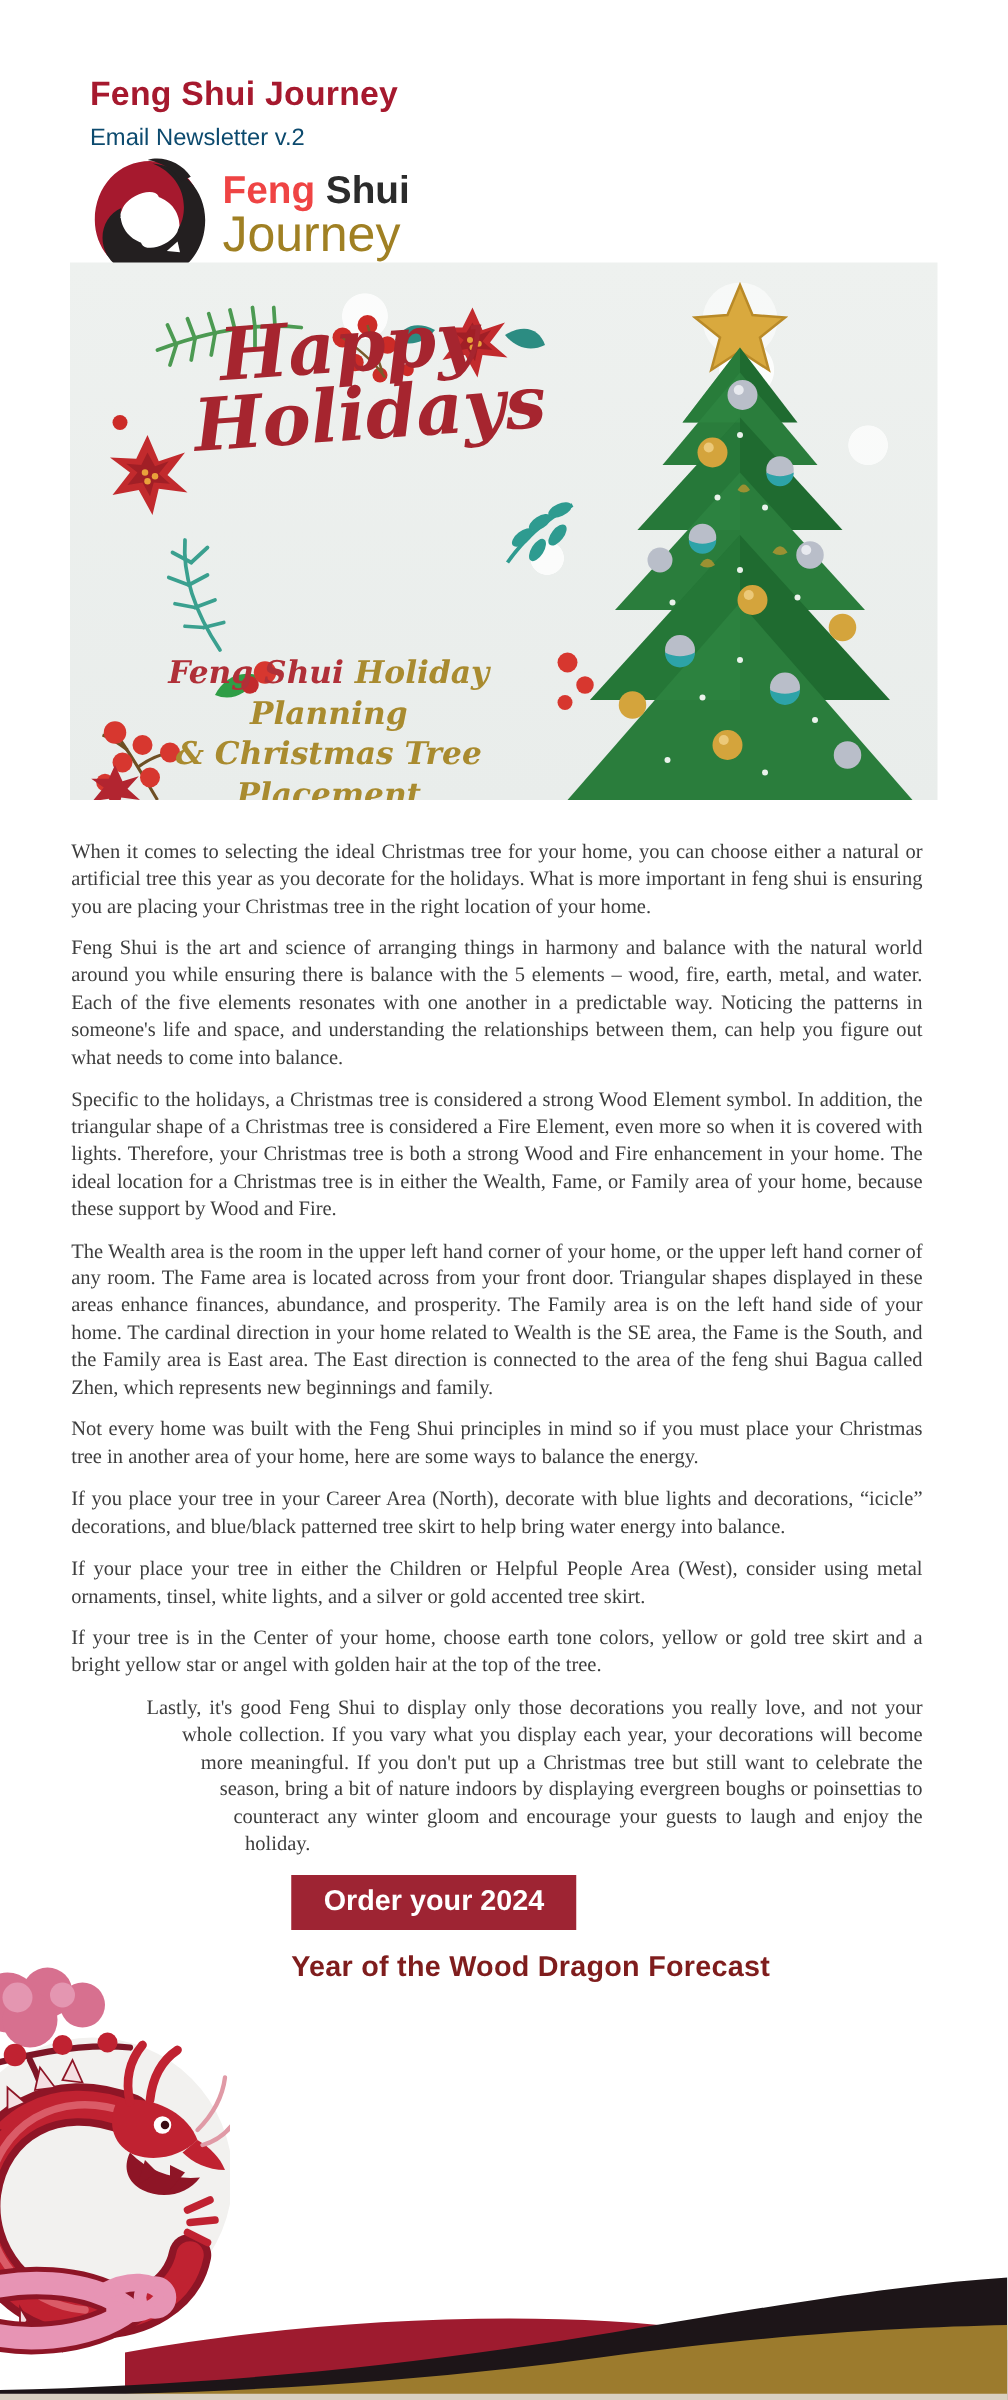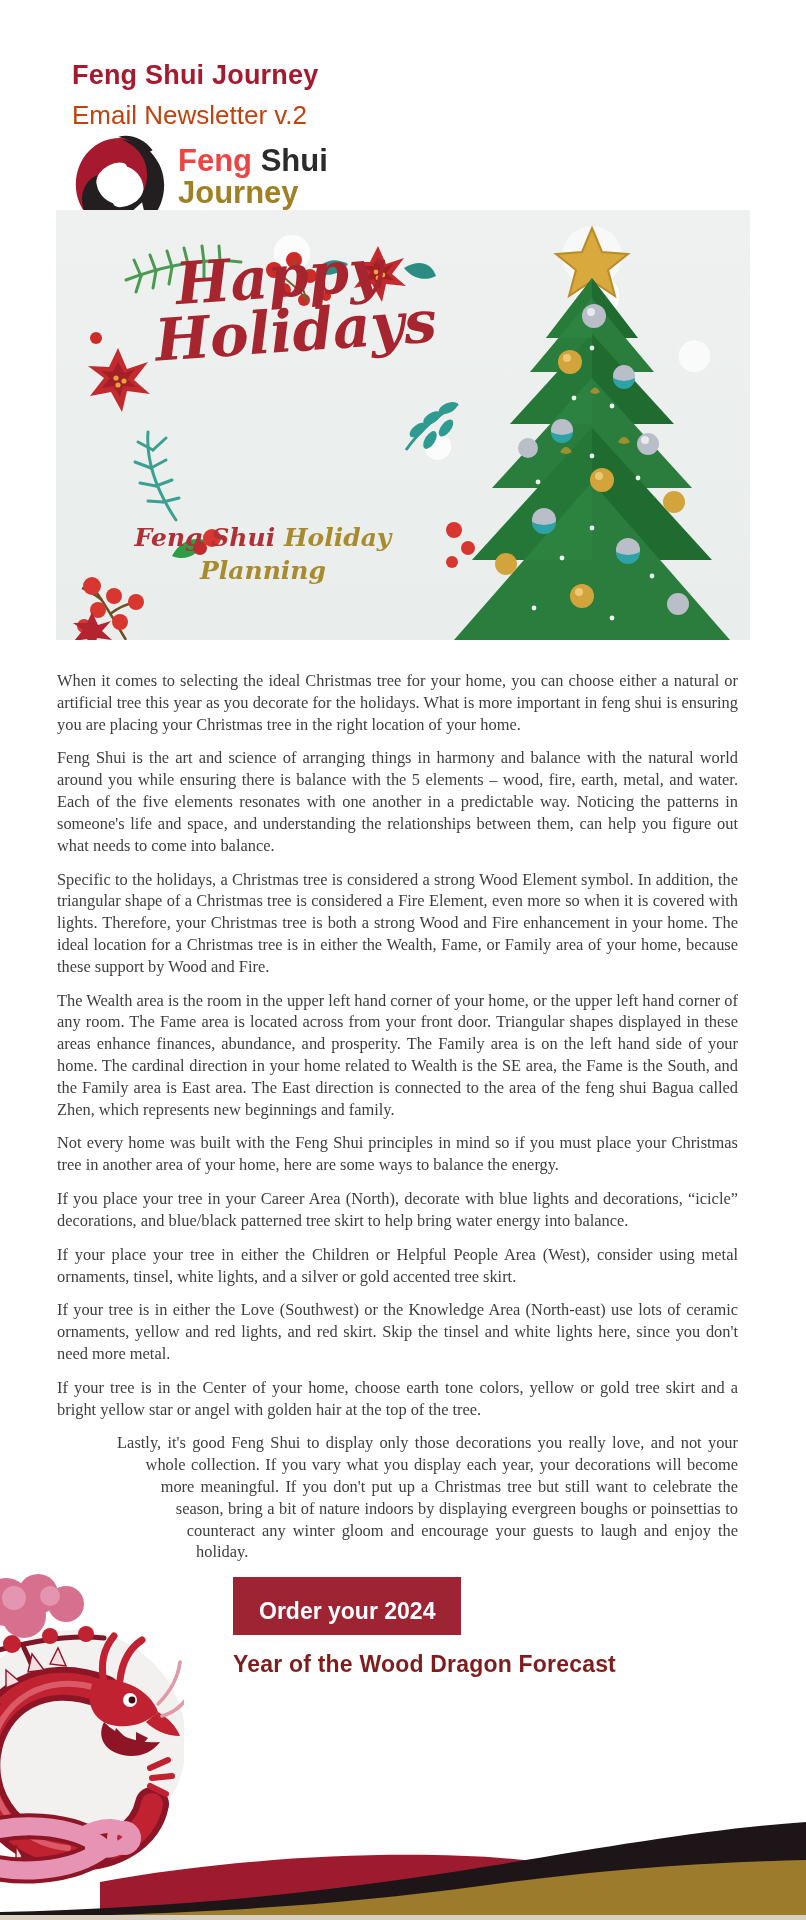--- a/index.html
+++ b/index.html
@@ -9,28 +9,28 @@
     font-family:"Liberation Sans", sans-serif;
     -webkit-font-smoothing:antialiased;
   }
   .page{width:806px;height:1920px;position:relative;overflow:hidden;}
 
   
   .header{display:flex;justify-content:space-between;align-items:flex-start;
     padding:42px 60px 0 72px;height:128px;flex-direction:column;}
   .masthead{padding-top:18px;}
   .masthead .title{color:#a6192e;font-weight:bold;font-size:27px;letter-spacing:.2px;}
-  .masthead .subtitle{color:#c2410c;font-size:26px;margin-top:9px;}
+  .masthead .subtitle{color:#0c4a6e;font-size:19px;margin-top:9px;}
   .logo{display:flex;align-items:flex-start;gap:10px;}
   .logo-mark{width:96px;height:104px;flex:0 0 auto;}
   .logo-word{padding-top:14px;line-height:1.02;}
   .logo-word .l1{font-size:31px;font-weight:bold;}
   .logo-word .l1 .red{color:#ef4444;}
   .logo-word .l1 .blk{color:#2b2b2b;}
-  .logo-word .l2{font-size:31px;font-weight:bold;color:#a08023;}
+  .logo-word .l2{font-size:40px;font-weight:normal;color:#a08023;}
   .logo-word .tag{font-size:9px;letter-spacing:3.4px;color:#8a7a55;margin-top:7px;font-weight:bold;}
 
   
   .hero{position:relative;width:694px;height:430px;margin:40px auto 0 56px;
     background:
       radial-gradient(circle 36px at 78% 20%, rgba(255,255,255,.85) 0 60%, rgba(255,255,255,0) 62%),
       radial-gradient(circle 26px at 92% 34%, rgba(255,255,255,.7) 0 60%, rgba(255,255,255,0) 62%),
       radial-gradient(circle 30px at 34% 10%, rgba(255,255,255,.8) 0 60%, rgba(255,255,255,0) 62%),
       radial-gradient(circle 22px at 55% 55%, rgba(255,255,255,.8) 0 60%, rgba(255,255,255,0) 62%),
       linear-gradient(180deg,#eef1ef 0%,#e9edeb 100%);
@@ -52,21 +52,21 @@
   .article{padding:30px 56px 0 57px;color:#3e3e3e;}
   .article p{margin:0 12px 12px 0;font-size:16.4px;line-height:1.33;text-align:justify;font-family:Liberation Serif, serif;}
   .closing{position:relative;}
   .dragon-float{float:left;width:196px;height:196px;
     shape-outside:polygon(0% 0%, 16% 0%, 45% 22%, 63% 48%, 74% 74%, 80% 100%, 0% 100%);}
   .dragon{position:absolute;left:-46px;top:1572px;width:230px;height:316px;z-index:6;}
 
   
   .cta{margin:14px 0 0 176px;position:relative;z-index:5;}
   .cta-btn{display:inline-block;background:#9e2433;color:#ffffff;font-weight:bold;
-    font-size:23px;padding:21px 26px 10px 26px;border:none;cursor:pointer;}
+    font-size:23px;padding:7px 26px 10px 26px;border:none;cursor:pointer;}
   .cta-sub{color:#7f1d1d;font-weight:bold;font-size:23px;margin-top:16px;letter-spacing:.2px;}
 
   
   .footer{position:absolute;left:0;bottom:0;width:806px;height:100px;z-index:2;}
   .footer svg{display:block;}
 </style>
 </head>
 <body>
 
 <div class="page">
@@ -188,20 +188,21 @@
       </g>
     </svg>
 
     <div class="hero-script">
       <div class="h1">Happy</div>
       <div class="h2">Holidays</div>
     </div>
 
     <div class="hero-sub">
       <span class="red">Feng Shui </span><span class="gold">Holiday Planning</span><br>
+      <span class="gold">&amp; Christmas Tree Placement</span>
     </div>
 
     <svg class="tree" width="300" height="420" viewBox="0 0 300 420">
       <circle cx="150" cy="36" r="30" fill="rgba(255,255,255,.55)"></circle>
       <g fill="#d9a93e" stroke="#b98a28" stroke-width="2">
         <path d="M150 8 L160 32 L186 34 L166 50 L173 76 L150 61 L127 76 L134 50 L114 34 L140 32 Z"></path>
       </g>
       <g>
         <polygon points="150,58 104,118 196,118" fill="#1f6b30"></polygon>
         <polygon points="150,78 88,152 212,152" fill="#2a7d3c"></polygon>
@@ -259,21 +260,20 @@
   </div>
 
   <div class="article">
     <p>When it comes to selecting the ideal Christmas tree for your home, you can choose either a natural or artificial tree this year as you decorate for the holidays. What is more important in feng shui is ensuring you are placing your Christmas tree in the right location of your home.</p>
     <p>Feng Shui is the art and science of arranging things in harmony and balance with the natural world around you while ensuring there is balance with the 5 elements – wood, fire, earth, metal, and water. Each of the five elements resonates with one another in a predictable way. Noticing the patterns in someone's life and space, and understanding the relationships between them, can help you figure out what needs to come into balance.</p>
     <p>Specific to the holidays, a Christmas tree is considered a strong Wood Element symbol. In addition, the triangular shape of a Christmas tree is considered a Fire Element, even more so when it is covered with lights. Therefore, your Christmas tree is both a strong Wood and Fire enhancement in your home. The ideal location for a Christmas tree is in either the Wealth, Fame, or Family area of your home, because these support by Wood and Fire.</p>
     <p>The Wealth area is the room in the upper left hand corner of your home, or the upper left hand corner of any room. The Fame area is located across from your front door. Triangular shapes displayed in these areas enhance finances, abundance, and prosperity. The Family area is on the left hand side of your home. The cardinal direction in your home related to Wealth is the SE area, the Fame is the South, and the Family area is East area. The East direction is connected to the area of the feng shui Bagua called Zhen, which represents new beginnings and family.</p>
     <p>Not every home was built with the Feng Shui principles in mind so if you must place your Christmas tree in another area of your home, here are some ways to balance the energy.</p>
     <p>If you place your tree in your Career Area (North), decorate with blue lights and decorations, “icicle” decorations, and blue/black patterned tree skirt to help bring water energy into balance.</p>
     <p>If your place your tree in either the Children or Helpful People Area (West), consider using metal ornaments, tinsel, white lights, and a silver or gold accented tree skirt.</p>
-    <p>If your tree is in either the Love (Southwest) or the Knowledge Area (North-east) use lots of ceramic ornaments, yellow and red lights, and red skirt. Skip the tinsel and white lights here, since you don't need more metal.</p>
     <p>If your tree is in the Center of your home, choose earth tone colors, yellow or gold tree skirt and a bright yellow star or angel with golden hair at the top of the tree.</p>
     <div class="closing">
       <div class="dragon-float"></div>
       <p>Lastly, it's good Feng Shui to display only those decorations you really love, and not your whole collection. If you vary what you display each year, your decorations will become more meaningful. If you don't put up a Christmas tree but still want to celebrate the season, bring a bit of nature indoors by displaying evergreen boughs or poinsettias to counteract any winter gloom and encourage your guests to laugh and enjoy the holiday.</p>
     </div>
 
     <div class="cta">
       <button class="cta-btn">Order your 2024</button>
       <div class="cta-sub">Year of the Wood Dragon Forecast</div>
     </div>

